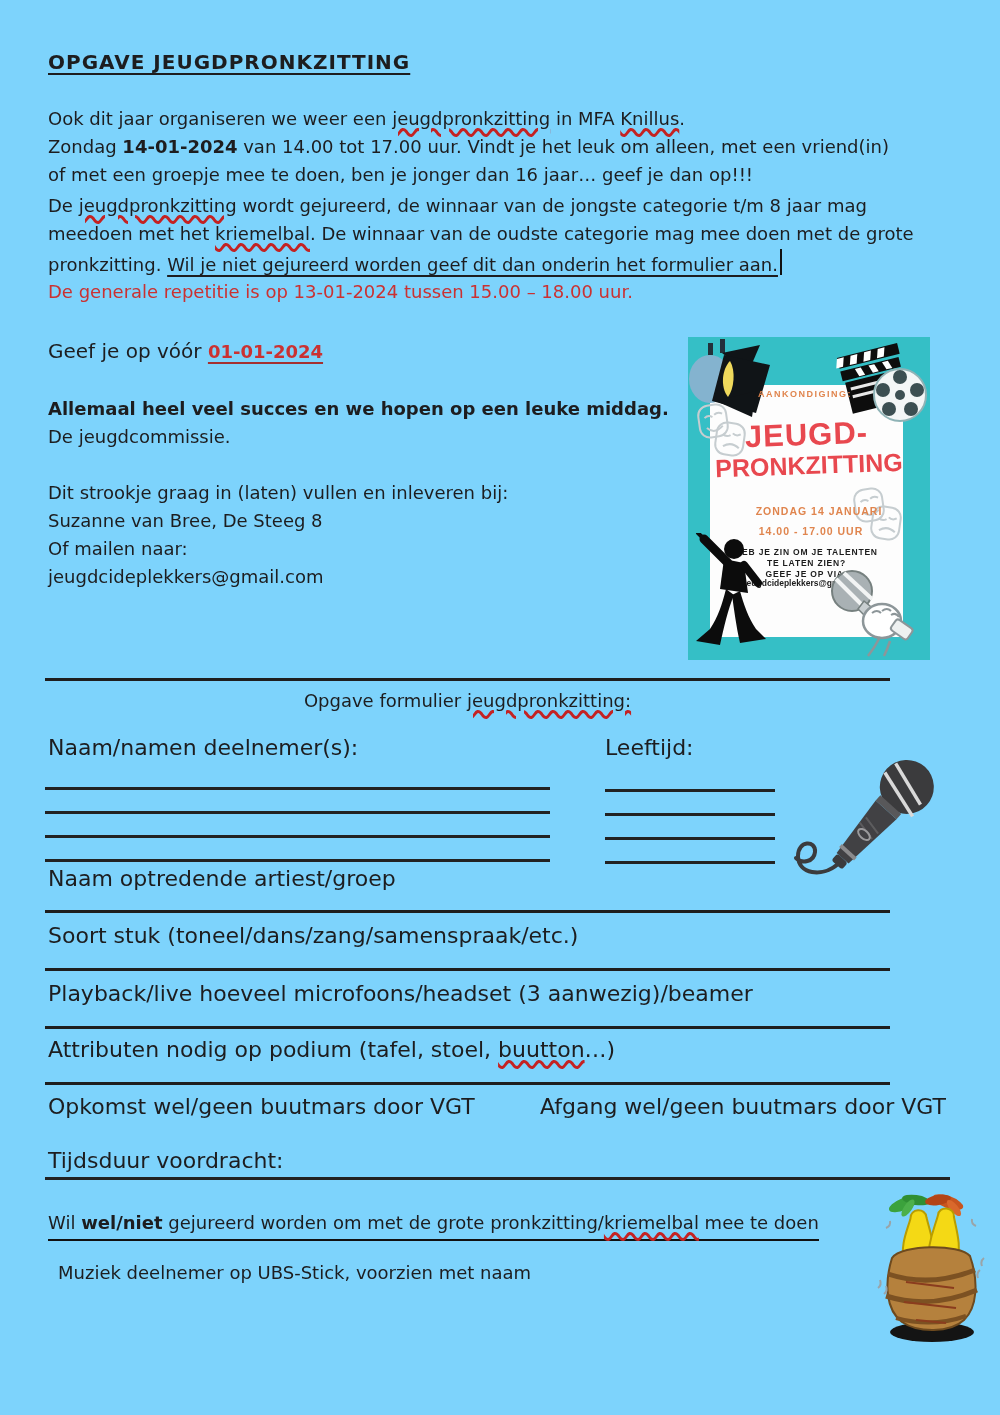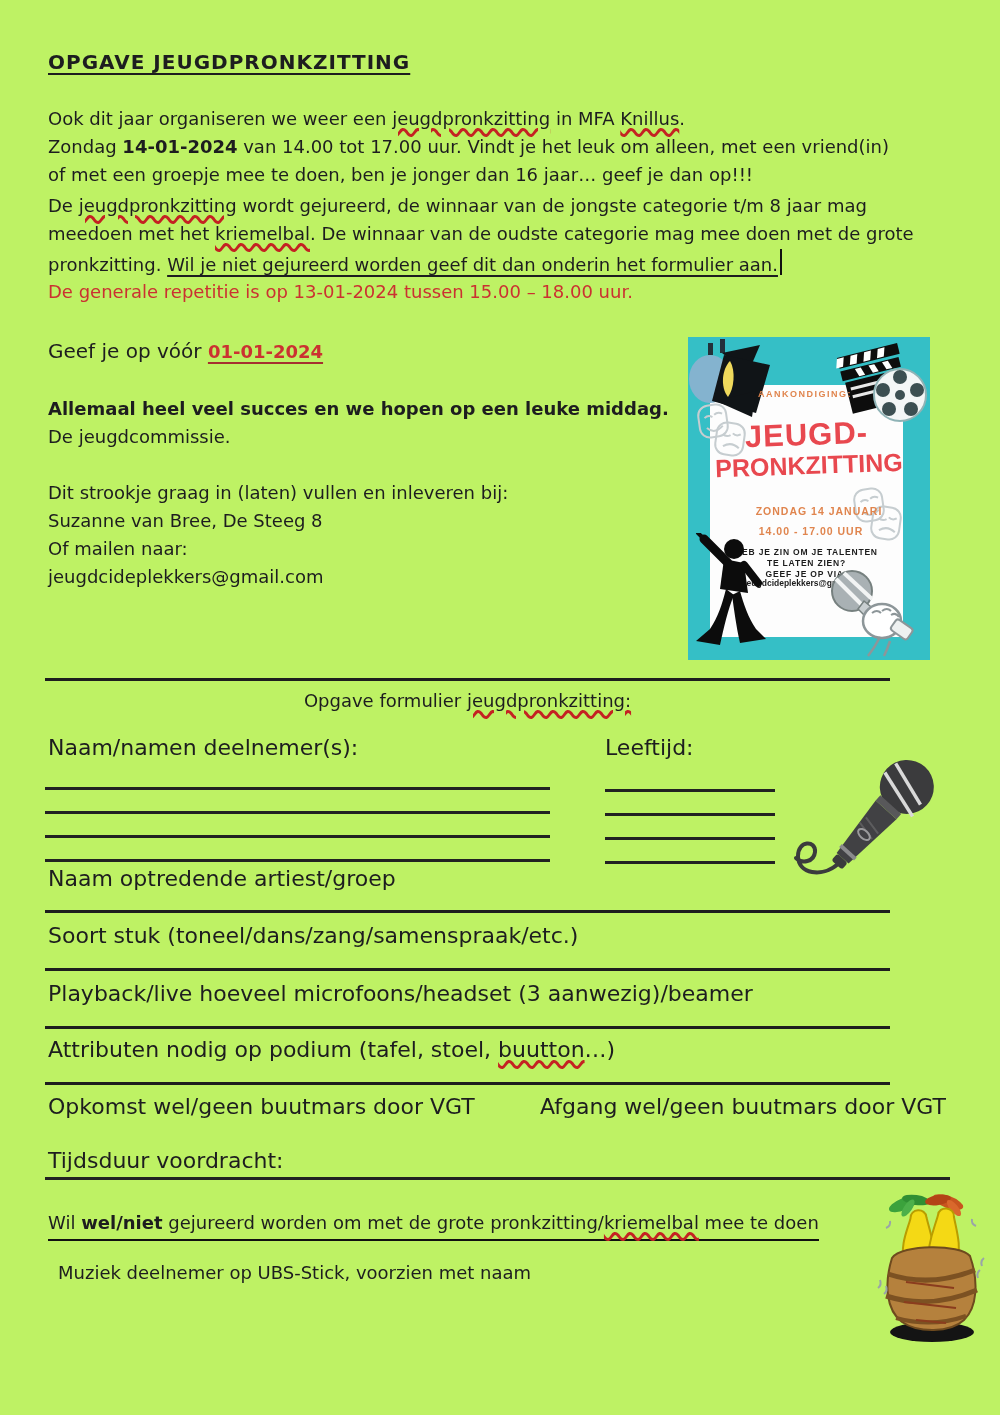--- a/index.html
+++ b/index.html
@@ -1,18 +1,18 @@
 <!DOCTYPE html>
 <html><head>
 <meta charset="utf-8">
 <style>
   * { margin:0; padding:0; box-sizing:border-box; }
   html,body { background:#ffffff; }
   .page {
-    position:relative; width:1000px; height:1415px; background:#bef264;
+    position:relative; width:1000px; height:1415px; background:#7dd3fc;
     font-family:"DejaVu Sans", sans-serif; color:#1d1d1f; overflow:hidden;
   }
   .abs { position:absolute; }
   .txt { font-size:18px; line-height:26px; white-space:nowrap; }
   .bold { font-weight:bold; }
   .red { color:#cb3131; }
   .doc-title {
     font-size:20px; font-weight:bold; letter-spacing:1px;
     text-decoration:underline; text-decoration-thickness:2px; text-underline-offset:4px;
   }

